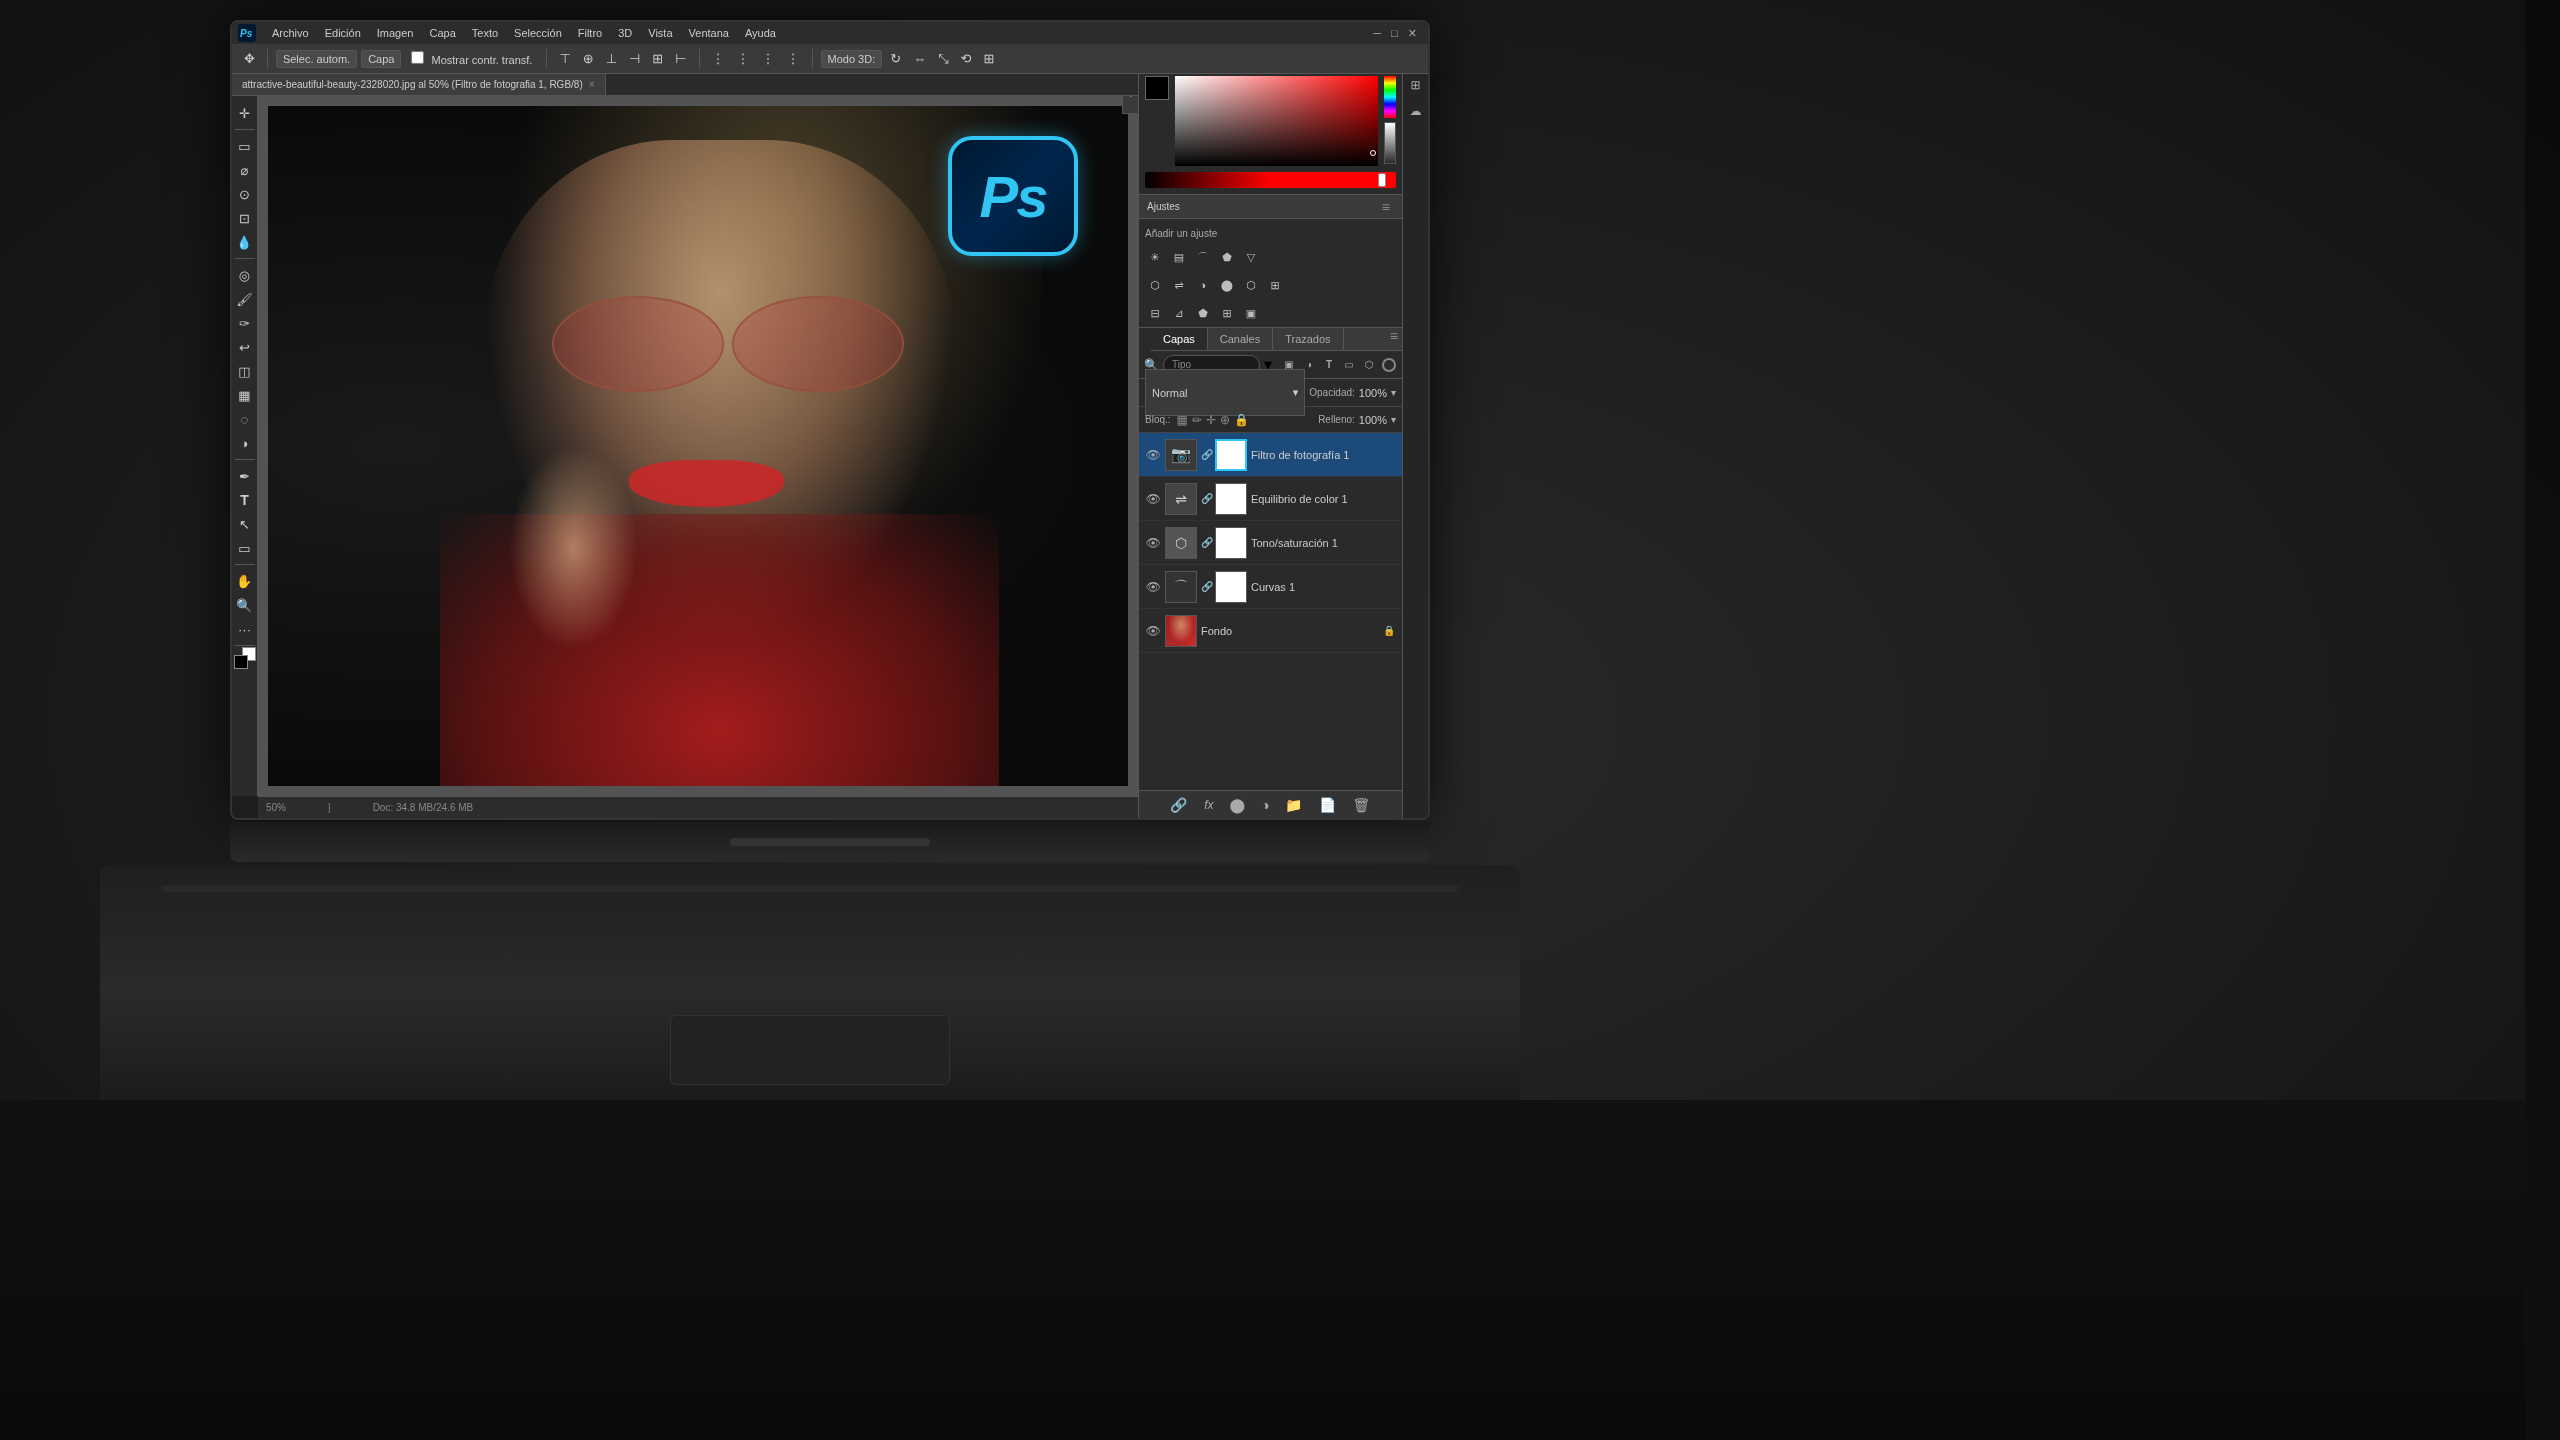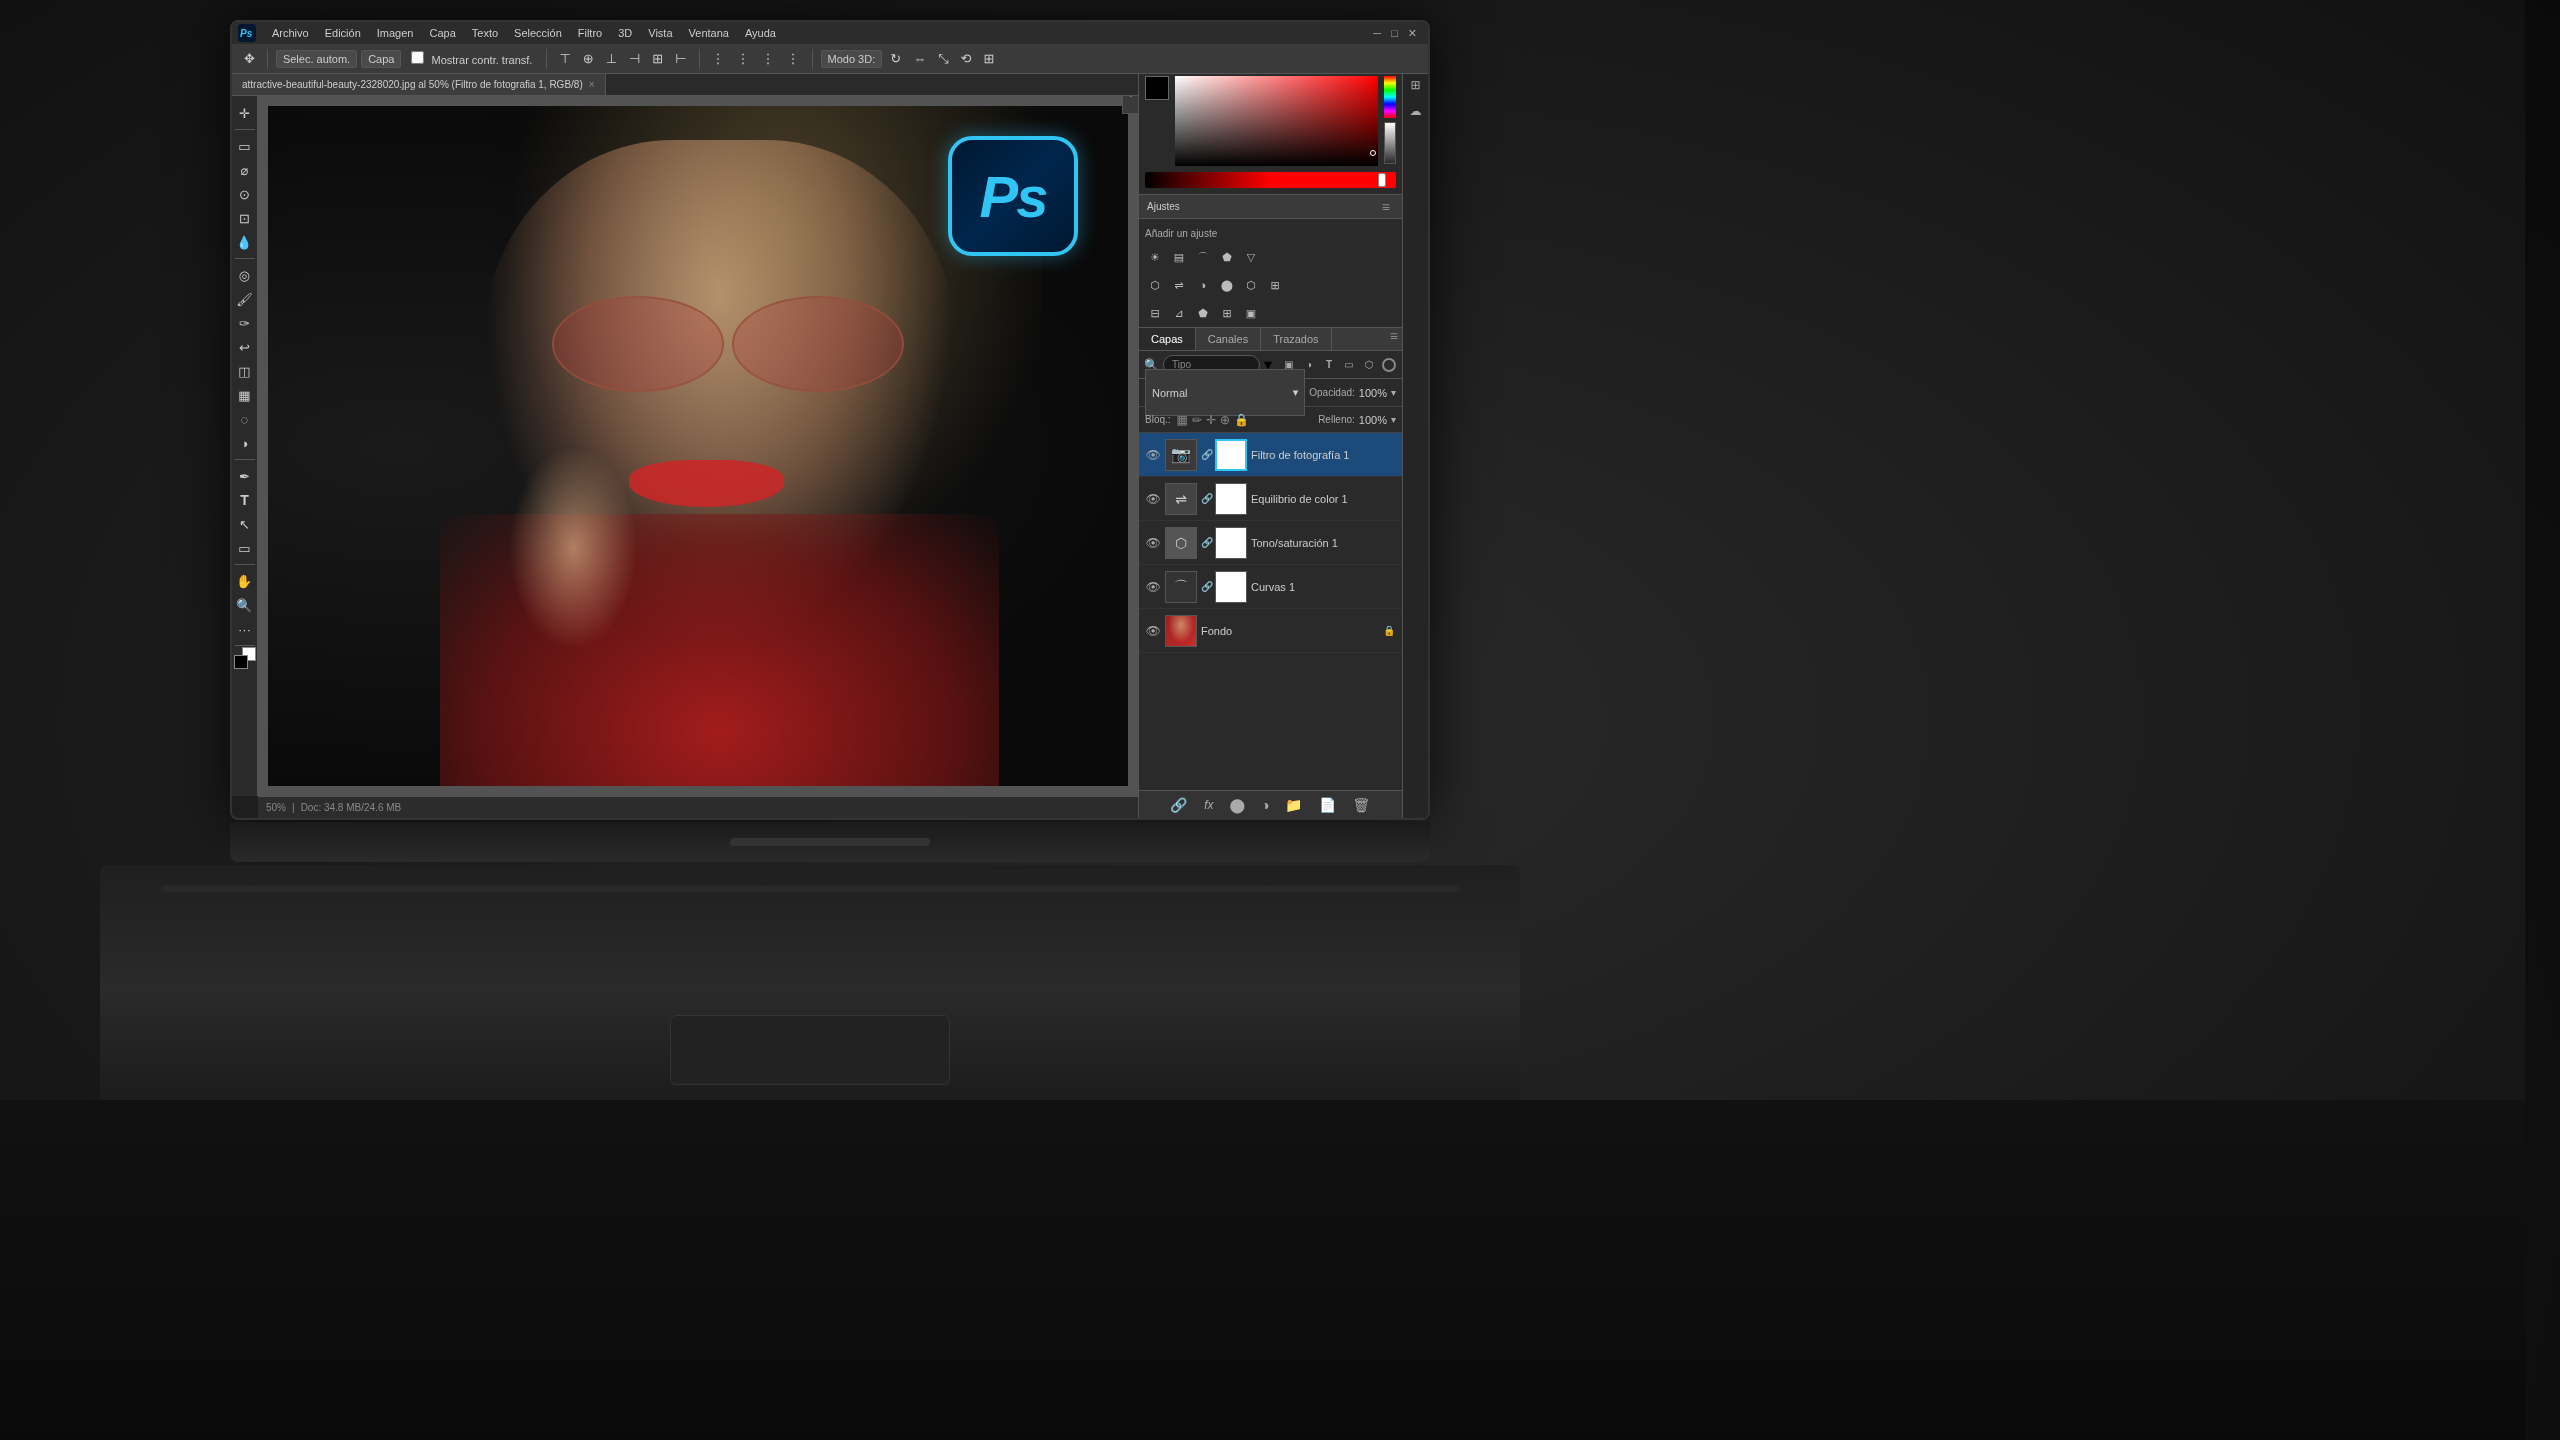--- a/index.html
+++ b/index.html
@@ -382,20 +382,21 @@
     .layers-panel {
       flex: 1;
       display: flex;
       flex-direction: column;
       min-height: 0;
     }
     .layers-tabs {
       display: flex;
       background: #3a3a3a;
       border-bottom: 1px solid #555;
+      margin-left: 12px;
     }
     .layers-tab {
       color: #aaa;
       font-size: 11px;
       padding: 5px 12px;
       cursor: pointer;
       border-right: 1px solid #555;
     }
     .layers-tab.active {
       color: #fff;
@@ -730,21 +731,21 @@
 
           <div style="position:absolute; top:50%; left:28%; width:15%; height:30%; background: radial-gradient(ellipse at 50% 50%, rgba(220,170,130,0.7) 0%, transparent 70%); border-radius: 30%;"></div>
 
           <div class="ps-logo" style="top:30px; right:50px; width:130px; height:120px;">
             <span class="ps-text">Ps</span>
           </div>
         </div>
       </div>
     </div>
 
-    <div class="status-bar" style="left:26px; right:290px;">
+    <div class="status-bar" style="left:26px; right:290px;gap:36px;">
       <span class="status-text">50%</span>
       <span class="status-text" style="margin:0 6px;">|</span>
       <span class="status-text">Doc: 34.8 MB/24.6 MB</span>
     </div>
 
     <div class="panel-collapse-btn" style="right:290px; top:52px;">‹</div>
 
     <div class="right-panels" style="width:290px; top:22px;">
 
       <div style="position:absolute; right:0; top:0; width:26px; height:100%; background:#252525; border-left:1px solid #555; display:flex; flex-direction:column; align-items:center; padding:4px 0; gap:4px; z-index:10;">

